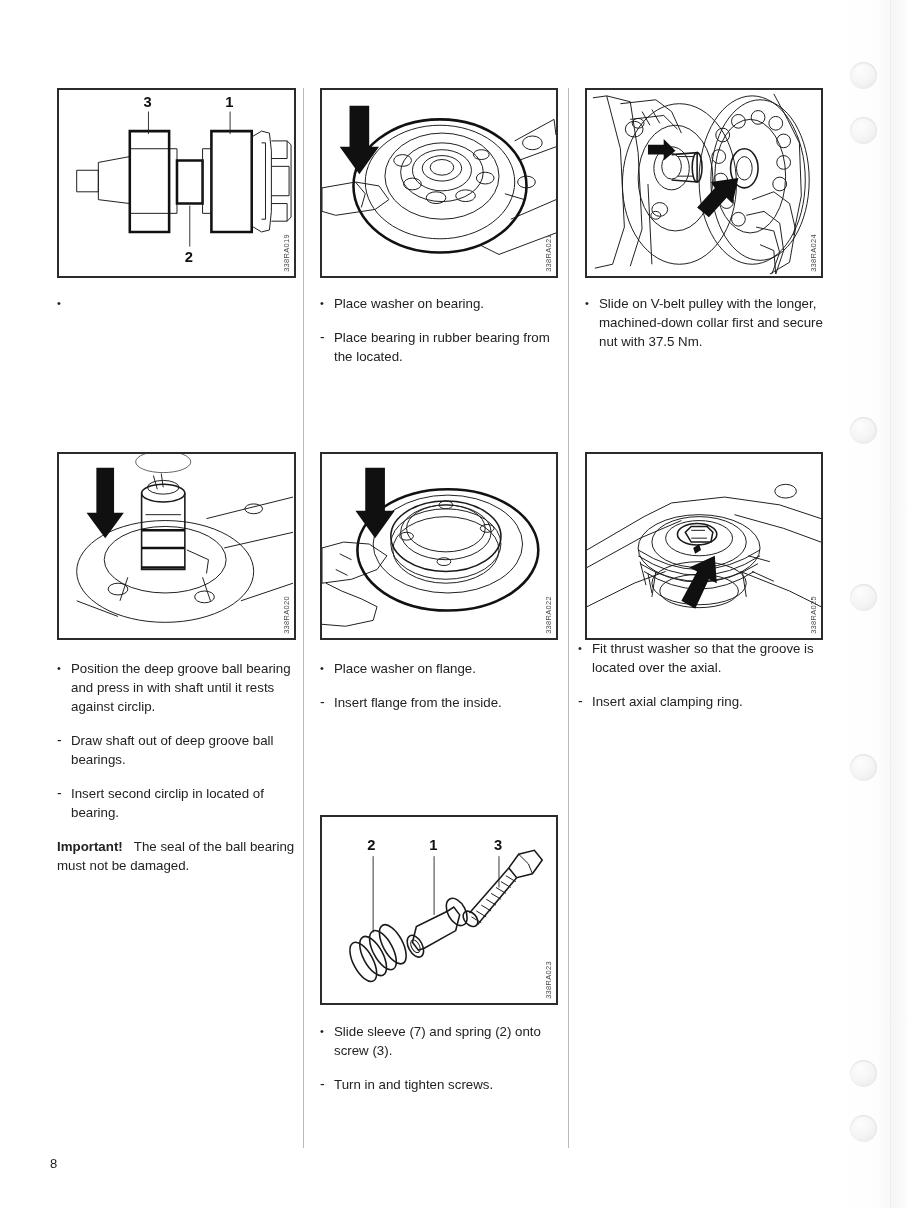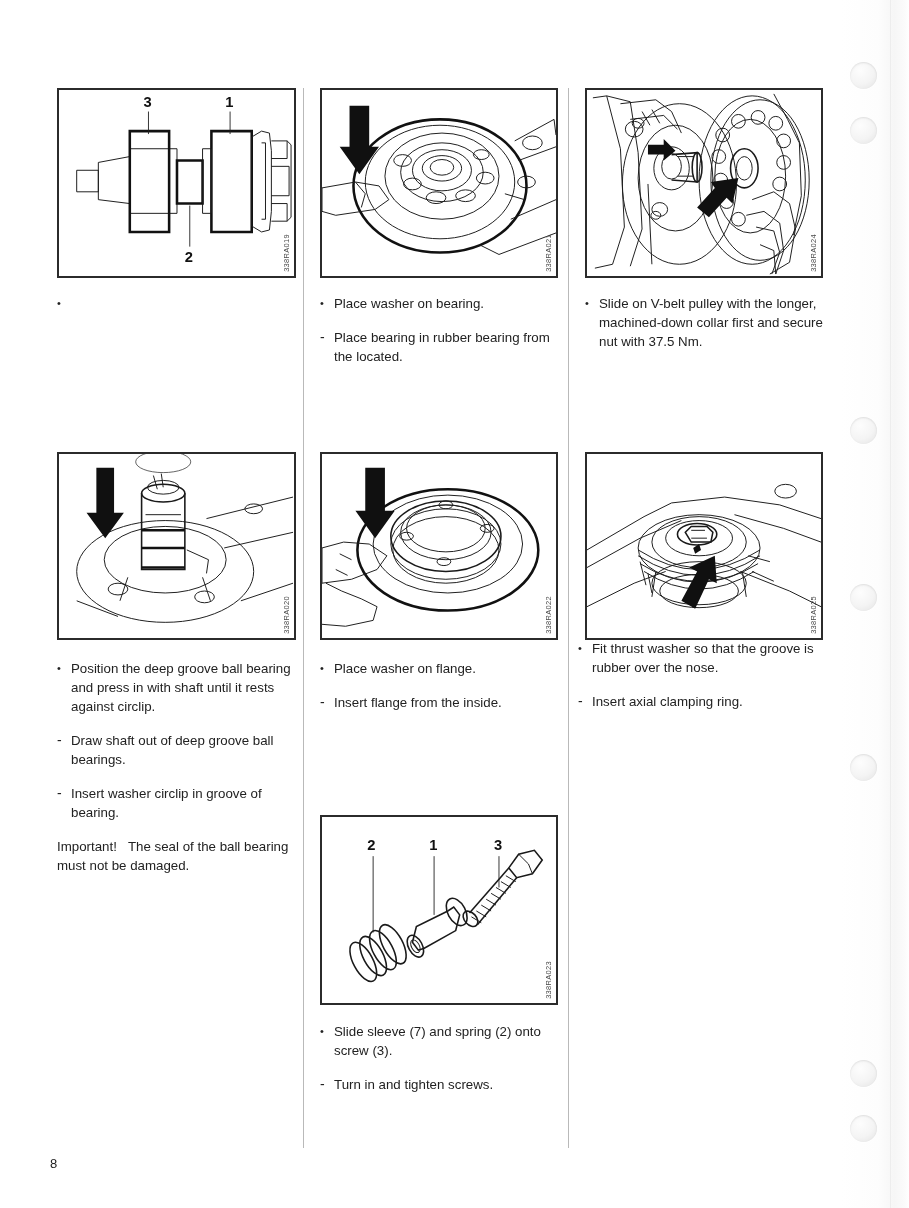--- a/index.html
+++ b/index.html
@@ -93,21 +93,21 @@
     position: absolute;
     left: 0;
     top: 0;
   }
   .bullet-item.dot .mark { font-size: 11px; line-height: 19px; }
   .bullet-item.dash .mark { font-size: 14px; line-height: 19px; }
   .note-item {
     position: relative;
     margin-bottom: 15px;
   }
-  .note-item b { font-weight: normal; }
+  .note-item b { font-weight: bold; }
   .page-number {
     position: absolute;
     left: 50px;
     top: 1156px;
     font-size: 13px;
     color: #222222;
   }
   
   .ln { fill: none; stroke: #1d1d1d; stroke-width: 1; }
   .ln-thin { fill: none; stroke: #3a3a3a; stroke-width: 0.8; }
@@ -208,21 +208,21 @@
     <div class="bullet-item dot">
       <span class="mark">•</span>
       <span>Position the deep groove ball bearing and press in with shaft until it rests against circlip.</span>
     </div>
     <div class="bullet-item dash">
       <span class="mark">-</span>
       <span>Draw shaft out of deep groove ball bearings.</span>
     </div>
     <div class="bullet-item dash">
       <span class="mark">-</span>
-      <span>Insert washer circlip in groove of bearing.</span>
+      <span>Insert second circlip in located of bearing.</span>
     </div>
     <div class="note-item">
       <b>Important!</b>
       <span>&nbsp;&nbsp;</span><span>The seal of the ball bearing must not be damaged.</span>
     </div>
   </div>
 
   <div class="panel" style="left:320px; top:88px; width:238px; height:190px;">
     <svg viewBox="0 0 238 190" preserveAspectRatio="none">
 
@@ -452,21 +452,21 @@
       <path class="ln" d="M70 120 L66 146 M158 120 L162 146"></path>
 
       <path class="solidblk" d="M96 150 L112 120 L104 116 L130 104 L132 132 L124 128 L110 158 Z"></path>
     </svg>
     <span class="fig-code">338RA025</span>
   </div>
 
   <div class="textblock" style="left:578px; top:639px; width:248px;">
     <div class="bullet-item dot">
       <span class="mark">•</span>
-      <span>Fit thrust washer so that the groove is rubber over the nose.</span>
+      <span>Fit thrust washer so that the groove is located over the axial.</span>
     </div>
     <div class="bullet-item dash">
       <span class="mark">-</span>
       <span>Insert axial clamping ring.</span>
     </div>
   </div>
 
   <div class="page-number">8</div>
 
 </div>

